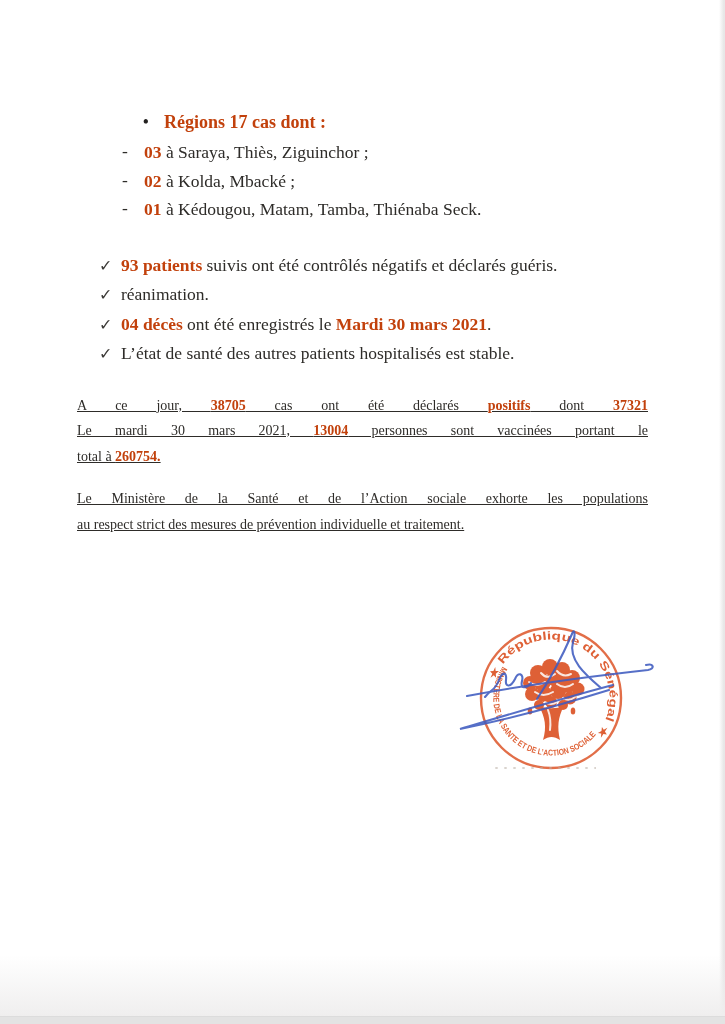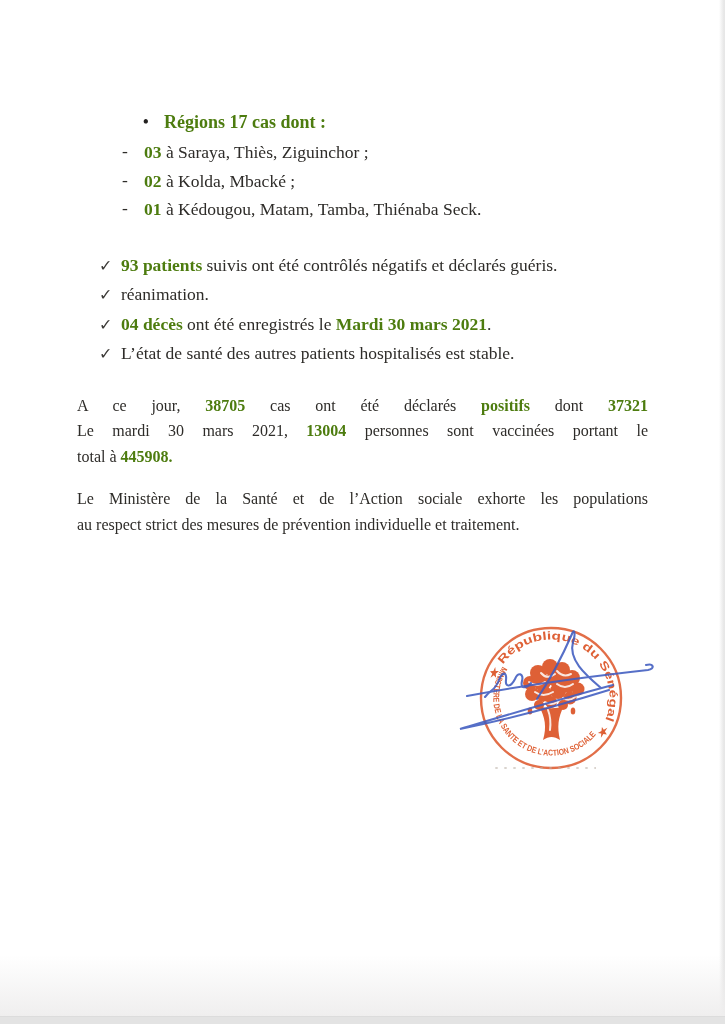--- a/index.html
+++ b/index.html
@@ -22,26 +22,26 @@
   .bullet-line .marker{position:absolute;left:0;top:-1px;font-size:16px;}
 
   .region-list{margin-left:45px;margin-top:2px;}
   .region-item{position:relative;padding-left:22px;font-size:17.5px;line-height:28.5px;}
   .region-item .marker{position:absolute;left:0;top:-1px;}
 
   .check-list{margin-left:22px;margin-top:27px;}
   .check-item{position:relative;padding-left:22px;font-size:17.5px;line-height:29.5px;}
   .check-item .marker{position:absolute;left:0;top:0;font-size:16px;color:#3b3936;}
 
-  .para{font-size:16px;line-height:25.5px;}
+  .para{font-size:14px;line-height:25.5px;text-decoration:underline;}
   .p1{margin-top:24px}.p2{}.p3{margin-top:17px}
 
   .line{display:block;}
   .jall{text-align:justify;text-align-last:justify;}
-  b{font-weight:700;color:#4d7c0f;}
+  b{font-weight:700;color:#c2410c;}
 
   .stamp-wrap{position:absolute;left:471px;top:618px;width:160px;height:160px;opacity:.93;}
   .signature-wrap{position:absolute;left:415px;top:598px;width:260px;height:165px;}
   .scan-artifact{position:absolute;left:492px;top:765px;width:104px;height:6px;opacity:.55;
     background-image:radial-gradient(circle,#b9afa6 1px,transparent 1.4px);
     background-size:9px 6px;}
   .stamp-ring-text{font-family:"Liberation Sans","DejaVu Sans",sans-serif;font-weight:bold;}
 </style>
 </head>
 <body>
@@ -88,21 +88,21 @@
         <span class="line"><span>L’état de santé des autres patients hospitalisés est stable.</span></span>
       </div>
     </div>
 
     <div class="para p1">
       <span class="line jall"><span>A ce jour, </span><b>38705</b><span> cas ont été déclarés </span><b>positifs</b><span> dont </span><b>37321</b></span>
     </div>
 
     <div class="para p2">
       <span class="line jall"><span>Le mardi 30 mars 2021, </span><b>13004</b><span> personnes sont vaccinées portant le</span></span>
-      <span class="line"><span>total à </span><b>445908.</b></span>
+      <span class="line"><span>total à </span><b>260754.</b></span>
     </div>
 
     <div class="para p3">
       <span class="line jall"><span>Le Ministère de la Santé et de l’Action sociale exhorte les populations</span></span>
       <span class="line"><span>au respect strict des mesures de prévention individuelle et traitement.</span></span>
     </div>
 
   </div>
 
   <div class="stamp-wrap">

